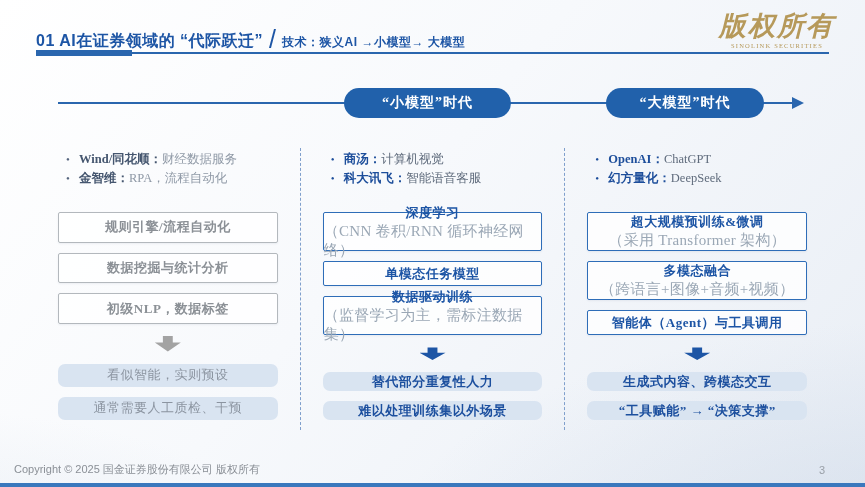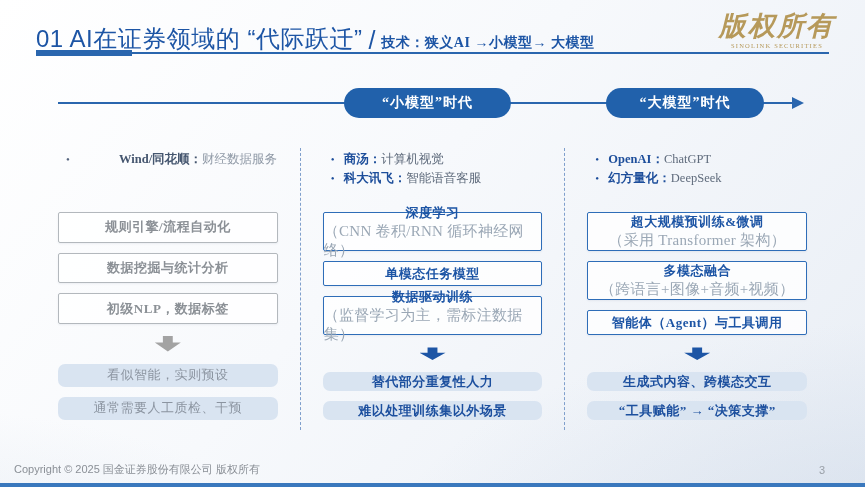--- a/index.html
+++ b/index.html
@@ -10,23 +10,23 @@
     background:
       radial-gradient(120% 90% at 110% 115%, rgba(190,205,225,.45) 0%, rgba(190,205,225,0) 55%),
       radial-gradient(80% 60% at -10% 120%, rgba(200,212,228,.35) 0%, rgba(200,212,228,0) 60%),
       linear-gradient(130deg,#ffffff 0%,#f7f9fc 45%,#e9eef5 100%);
   }
   .slide{ position:relative; width:865px; height:487px; }
 
   
   .header{ position:absolute; top:10px; left:36px; right:36px; }
   .title-row{ display:flex; align-items:baseline; gap:6px; color:#1d55a5; }
-  .title-main{ font-family:"Liberation Sans","DejaVu Sans",sans-serif; font-weight:normal; font-size:24px; letter-spacing:.5px; }
+  .title-main{ font-family:"Liberation Sans","DejaVu Sans",sans-serif; font-weight:bold; font-size:16px; letter-spacing:.5px; }
   .title-slash{ font-family:"Liberation Sans",sans-serif; font-size:25px; font-weight:400; transform:translateY(2px); }
-  .title-sub{ font-family:Liberation Serif, serif; font-size:14px; font-weight:600; letter-spacing:.5px;margin-top:24px; }
+  .title-sub{ font-family:Liberation Sans, sans-serif; font-size:12px; font-weight:600; letter-spacing:.5px;margin-top:24px; }
   .title-underline{ position:absolute; top:40px; left:0; right:0; height:6px; }
   .title-underline .thin{ position:absolute; top:2px; left:0; right:0; height:2px; background:#2a66ae; }
   .title-underline .thick{ position:absolute; top:0; left:0; width:96px; height:6px; background:#2a66ae; }
   .logo{ position:absolute; top:-2px; right:-6px; text-align:center; color:#b6995a; }
   .logo-cn{ font-size:27px; font-weight:bold; letter-spacing:2px; font-style:italic; }
   .logo-en{ font-size:6.5px; letter-spacing:1.2px; font-family:"Liberation Serif",serif; margin-top:-2px; }
 
   
   .timeline{ position:absolute; top:88px; left:36px; right:36px; height:30px; }
   .timeline .line{ position:absolute; top:14px; left:22px; width:736px; height:2px; background:#2a66ae; }
@@ -42,21 +42,21 @@
   
   .columns{ position:absolute; top:148px; left:36px; right:36px; bottom:57px; display:flex; }
   .col{ flex:1; padding:0 22px; display:flex; flex-direction:column; }
   .col + .col{ border-left:1px dashed #7f9fcc; }
 
   .bullets{ min-height:42px; margin:2px 0 20px 8px; font-size:12.5px; line-height:1.55; }
   .bullet::before{ content:"•"; margin-right:6px; font-size:11px; }
   .col-gray .bullet::before{ color:#55647e; }
   .col-blue .bullet::before{ color:#1d4e9b; }
   .bullet .b-label{ font-weight:bold; }
-  .col-gray .b-label{ color:#45566f;margin-left:40px; }
+  .col-gray .b-label{ color:#45566f; }
   .col-blue .b-label{ color:#1d4e9b; }
   .col-gray .b-text{ color:#8f99a6; }
   .col-blue .b-text{ color:#5f6b7c; }
 
   .box{ height:39px; margin-bottom:10px; border-radius:2px; background:rgba(255,255,255,.8);
       display:flex; flex-direction:column; align-items:center; justify-content:center;
       box-shadow:0 1px 2px rgba(60,80,110,.08); }
   .col-gray .box{ border:1px solid #b3b8bd; }
   .col-blue .box{ border:1px solid #2e6db8; }
   .box .t{ font-size:13px; font-weight:bold; letter-spacing:.5px; }
@@ -110,20 +110,23 @@
     <div class="pill pill-2">“大模型”时代</div>
   </div>
 
   <div class="columns">
 
     <div class="col col-gray">
       <div class="bullets">
         <div class="bullet">
           <span class="b-label">Wind/同花顺：</span><span class="b-text">财经数据服务</span>
         </div>
+        <div class="bullet">
+          <span class="b-label">金智维：</span><span class="b-text">RPA，流程自动化</span>
+        </div>
       </div>
       <div class="box">
         <span class="t">规则引擎/流程自动化</span>
 
       </div>
       <div class="box">
         <span class="t">数据挖掘与统计分析</span>
 
       </div>
       <div class="box">

